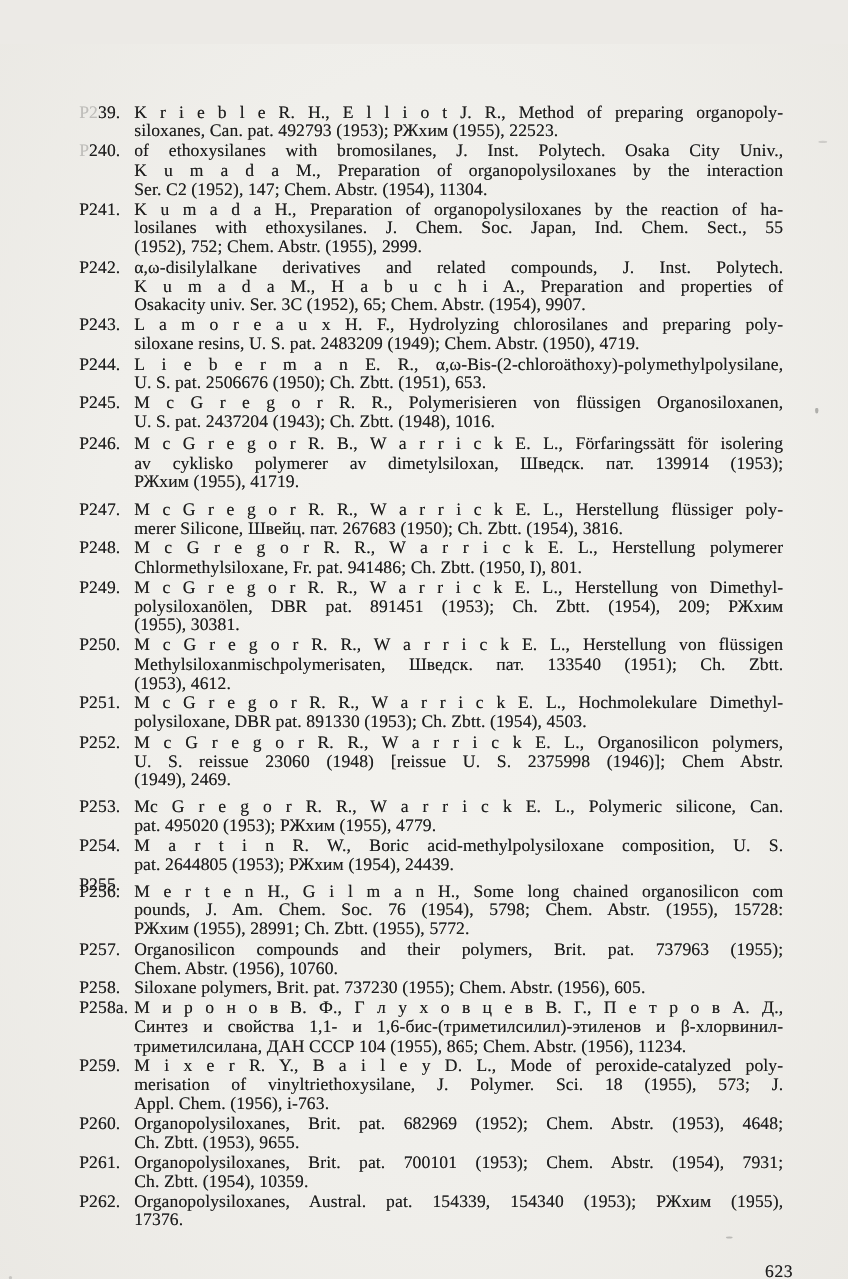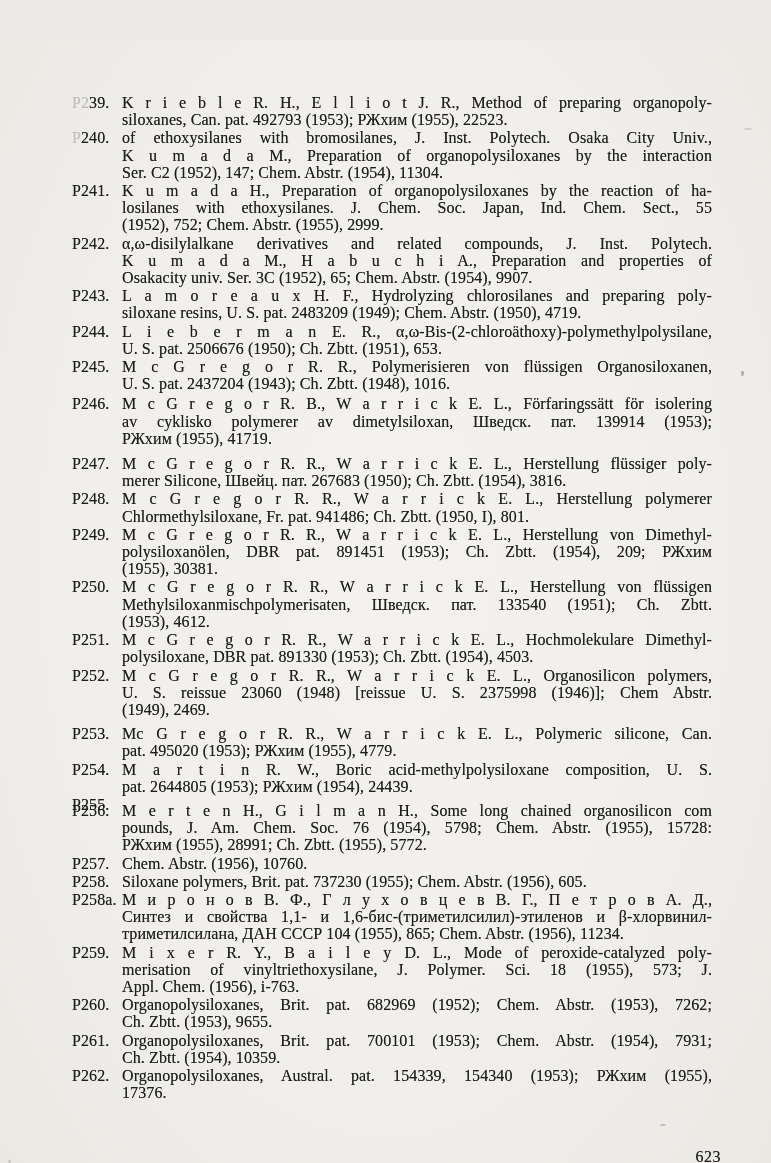--- a/index.html
+++ b/index.html
@@ -197,20 +197,21 @@
     <div class="lines">
           <div class="tline just">M e r t e n  H.,  G i l m a n  H.,  Some long chained organosilicon com</div>
           <div class="tline just">pounds, J. Am. Chem. Soc. 76 (1954), 5798; Chem. Abstr. (1955), 15728:</div>
           <div class="tline">РЖхим (1955), 28991; Ch. Zbtt. (1955), 5772.</div>
         </div>
   </div>
 
   <div class="entry">
     <span class="num"><span class="num-faint"></span><span class="num-main">P257.</span></span>
     <div class="lines">
+          <div class="tline just">Organosilicon compounds and their polymers, Brit. pat. 737963 (1955);</div>
           <div class="tline">Chem. Abstr. (1956), 10760.</div>
         </div>
   </div>
 
   <div class="entry">
     <span class="num"><span class="num-faint"></span><span class="num-main">P258.</span></span>
     <div class="lines">
           <div class="tline">Siloxane polymers, Brit. pat. 737230 (1955); Chem. Abstr. (1956), 605.</div>
         </div>
   </div>
@@ -229,21 +230,21 @@
     <div class="lines">
           <div class="tline just">M i x e r  R.  Y.,  B a i l e y  D.  L.,  Mode of peroxide-catalyzed poly-</div>
           <div class="tline just">merisation of vinyltriethoxysilane, J. Polymer. Sci. 18 (1955), 573; J.</div>
           <div class="tline">Appl. Chem. (1956), i-763.</div>
         </div>
   </div>
 
   <div class="entry">
     <span class="num"><span class="num-faint"></span><span class="num-main">P260.</span></span>
     <div class="lines">
-          <div class="tline just">Organopolysiloxanes, Brit. pat. 682969 (1952); Chem. Abstr. (1953), 7262;</div>
+          <div class="tline just">Organopolysiloxanes, Brit. pat. 682969 (1952); Chem. Abstr. (1953), 4648;</div>
           <div class="tline">Ch. Zbtt. (1953), 9655.</div>
         </div>
   </div>
 
   <div class="entry">
     <span class="num"><span class="num-faint"></span><span class="num-main">P261.</span></span>
     <div class="lines">
           <div class="tline just">Organopolysiloxanes, Brit. pat. 700101 (1953); Chem. Abstr. (1954), 7931;</div>
           <div class="tline">Ch. Zbtt. (1954), 10359.</div>
         </div>

